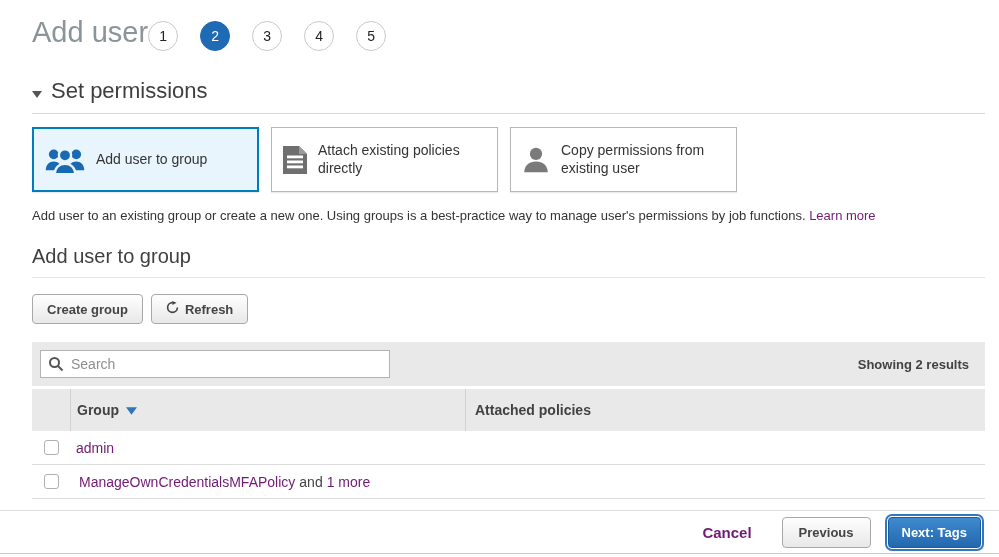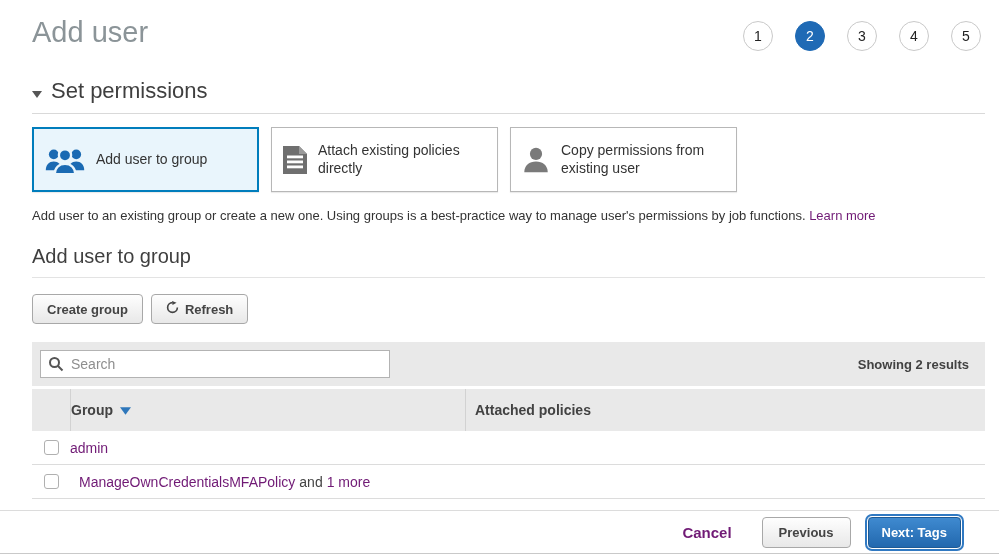--- a/index.html
+++ b/index.html
@@ -7,21 +7,21 @@
   body {
     background:#fff;
     font-family:"Liberation Sans", sans-serif;
     color:#444;
     position:relative;
     overflow:hidden;
   }
   .content { padding:0 14px 0 32px; }
 
   
-  .header-row { display:flex; justify-content:space-between; align-items:flex-start; padding-top:16px; }
+  .header-row { display:flex; justify-content:flex-start; align-items:flex-start; padding-top:16px; }
   .page-title { font-size:29px; font-weight:400; color:#8b9498; }
   .steps { display:flex; gap:22px; margin-top:5px; margin-right:4px; }
   .step {
     width:30px; height:30px; border-radius:50%;
     border:1px solid #c9c9c9; background:#fff; color:#222;
     display:flex; align-items:center; justify-content:center;
     font-size:14px; cursor:pointer;
   }
   .step.active { background:#1f6ab5; border-color:#1f6ab5; color:#fff; }
 
@@ -72,36 +72,36 @@
   }
   .search-box input::placeholder { color:#8e8e8e; }
   .search-ic { position:absolute; left:8px; top:6px; }
   .results { font-size:13px; font-weight:bold; color:#424242; padding-right:8px; }
 
   .thead {
     margin-top:3px; background:#e9e9e9; height:42px;
     display:flex; font-weight:bold; font-size:14px; color:#424242;
   }
   .col-check { width:38px; flex:none; display:flex; align-items:center; justify-content:center; }
-  .col-group { width:395px; flex:none; display:flex; align-items:center; gap:7px; }
+  .col-group { width:395px; flex:none; padding-left:6px; display:flex; align-items:center; gap:7px; }
   .col-pol { flex:1; padding-left:9px; display:flex; align-items:center; }
   .thead .col-group, .thead .col-pol { border-left:1px solid #d2d2d2; align-self:stretch; cursor:pointer; }
 
   .trow { height:34px; display:flex; border-bottom:1px solid #dcdcdc; font-size:14px; background:#fff; }
   .checkbox {
     width:15px; height:15px; border:1px solid #b0b0b0; border-radius:3px;
     background:#fff; display:inline-block; cursor:pointer;
   }
   .plain { color:#444; margin:0 4px; }
 
   
   .footer {
     position:absolute; left:0; right:0; top:510px; height:44px; background:#fff;
     border-top:1px solid #dcdcdc; border-bottom:1px solid #c9c9c9;
-    display:flex; align-items:center; justify-content:flex-end; padding-right:35px;
+    display:flex; align-items:center; justify-content:flex-end; padding-right:15px;
   }
   .cancel { font-weight:bold; font-size:15px; margin-right:30px; }
   .btn.previous { margin-right:17px; padding:7px 16px; }
   .btn.primary {
     background:linear-gradient(#3f8ad0,#2268ae); color:#fff;
     border:1px solid #1e5a94; border-radius:4px; padding:7px 13px; margin-right:3px;
     box-shadow:0 0 0 1px #fff, 0 0 0 3px #3079c2;
   }
 </style>
 </head>

